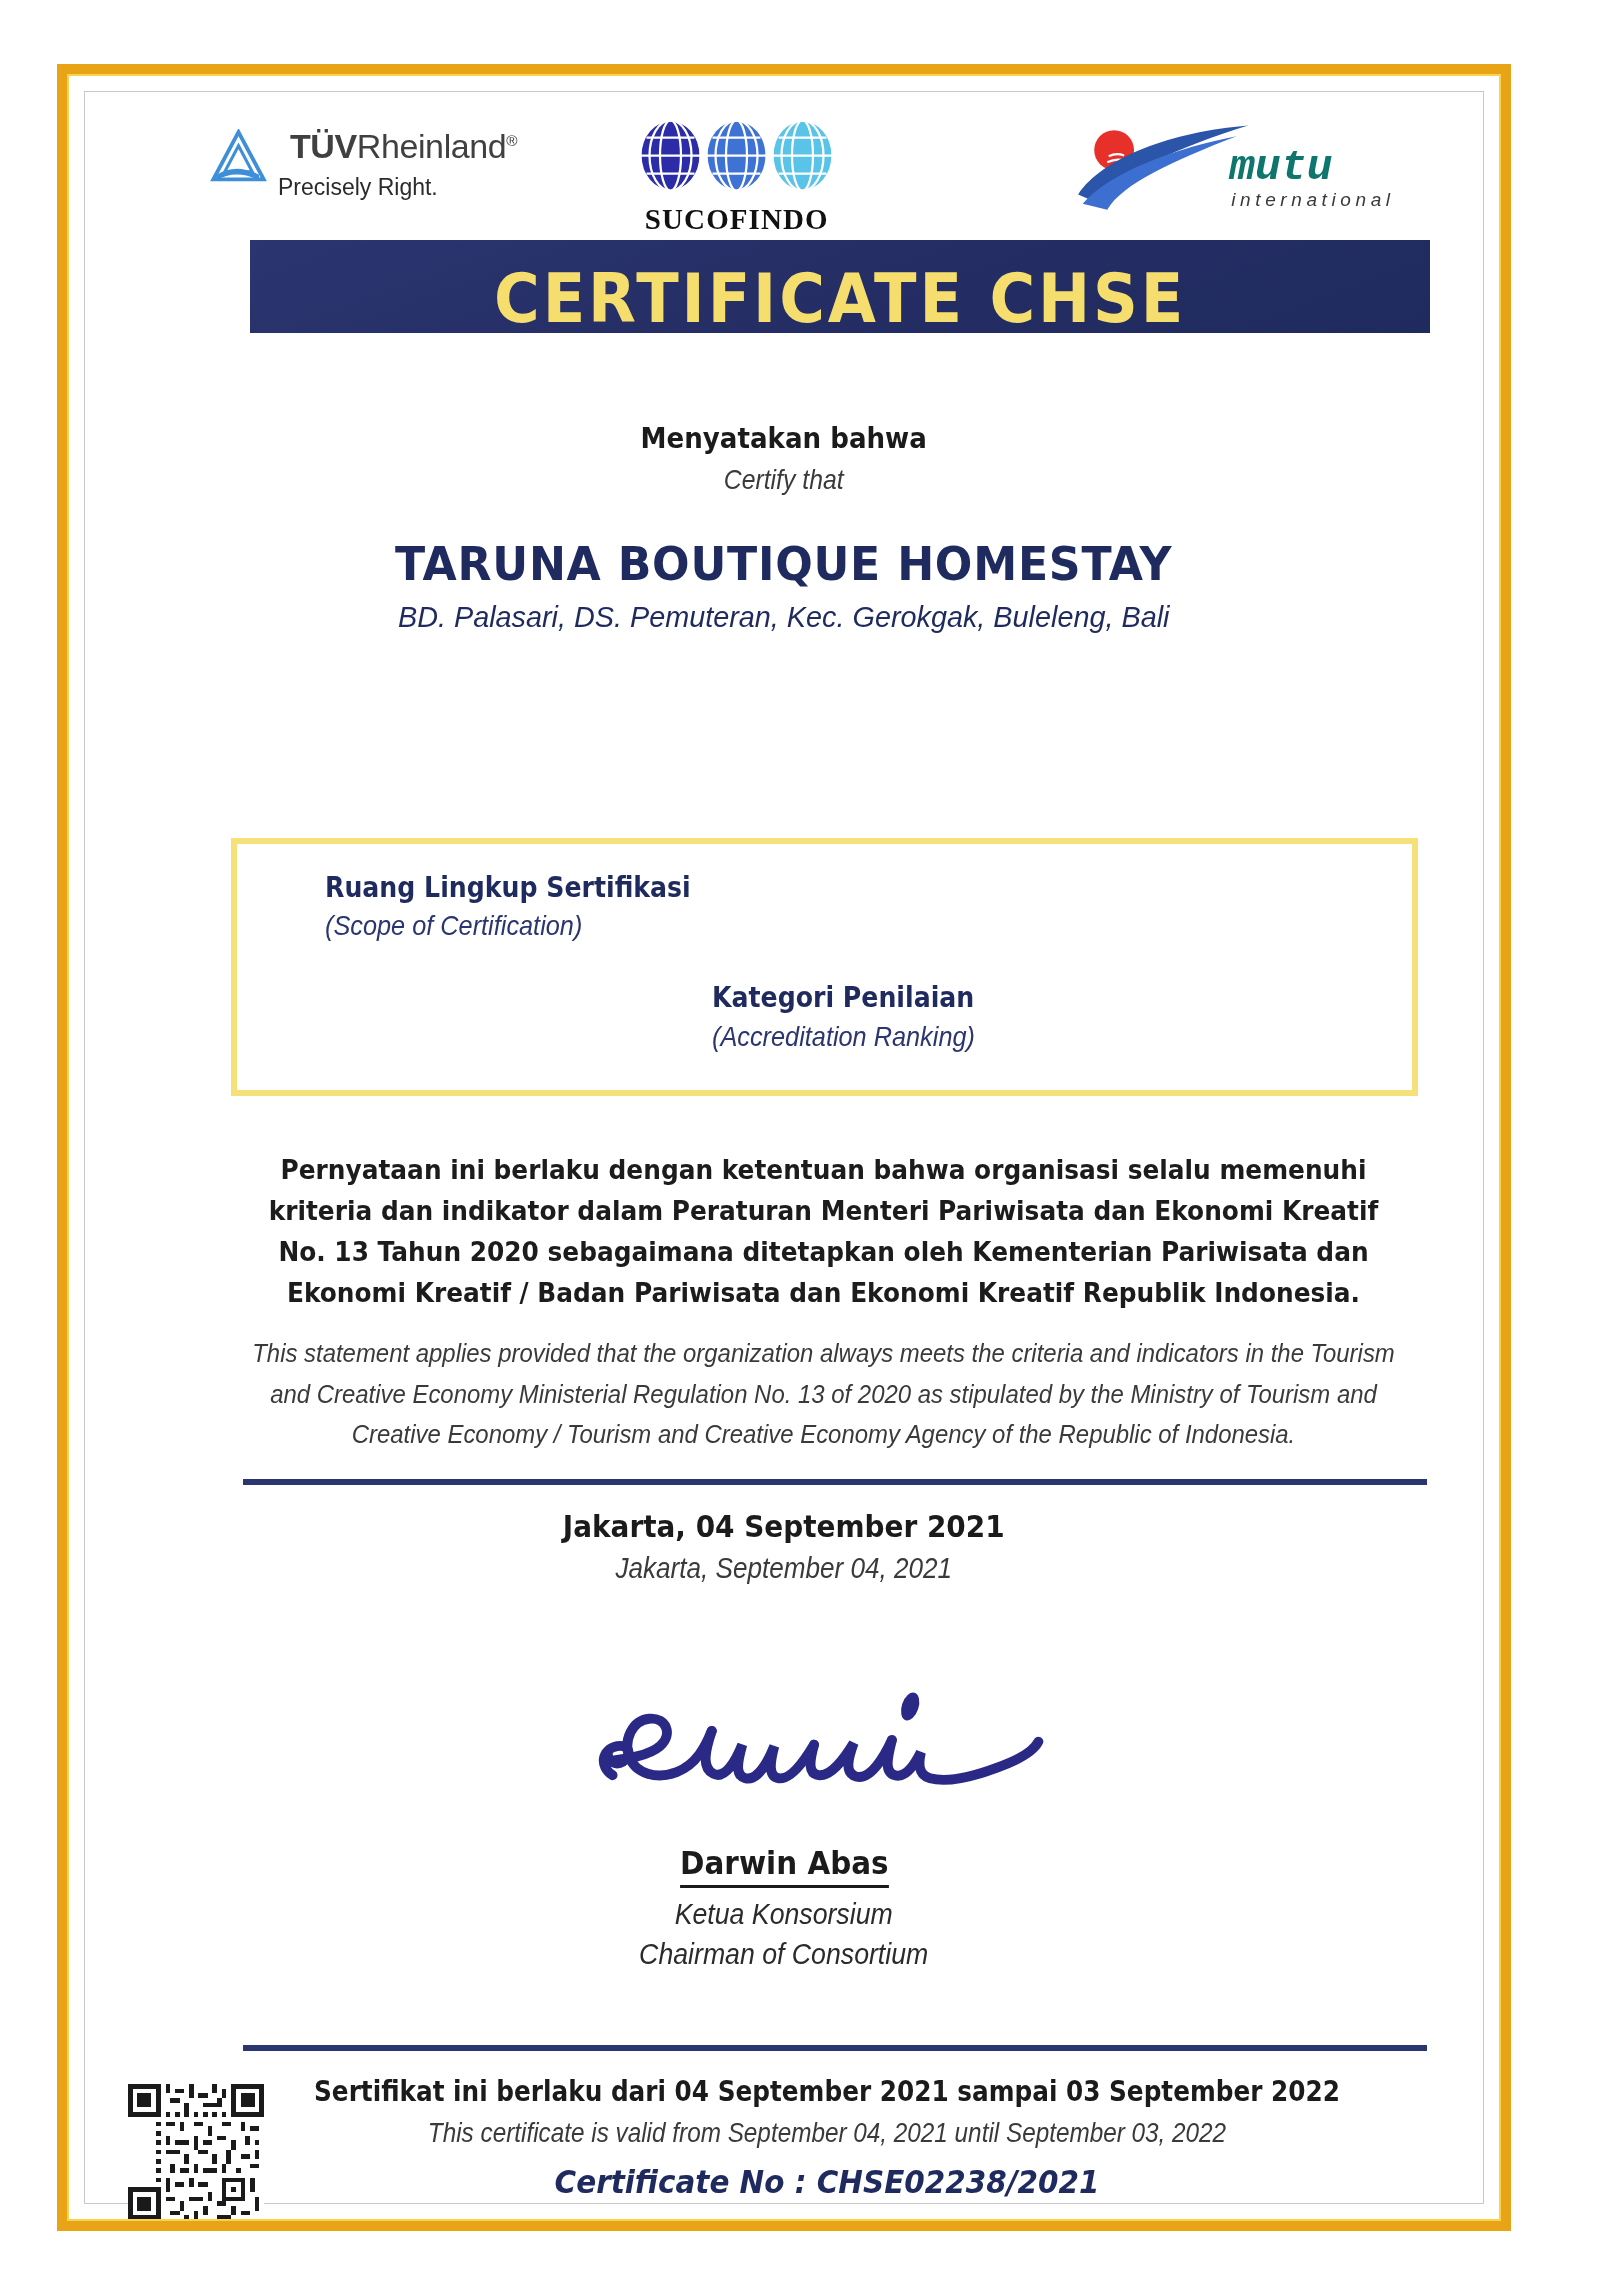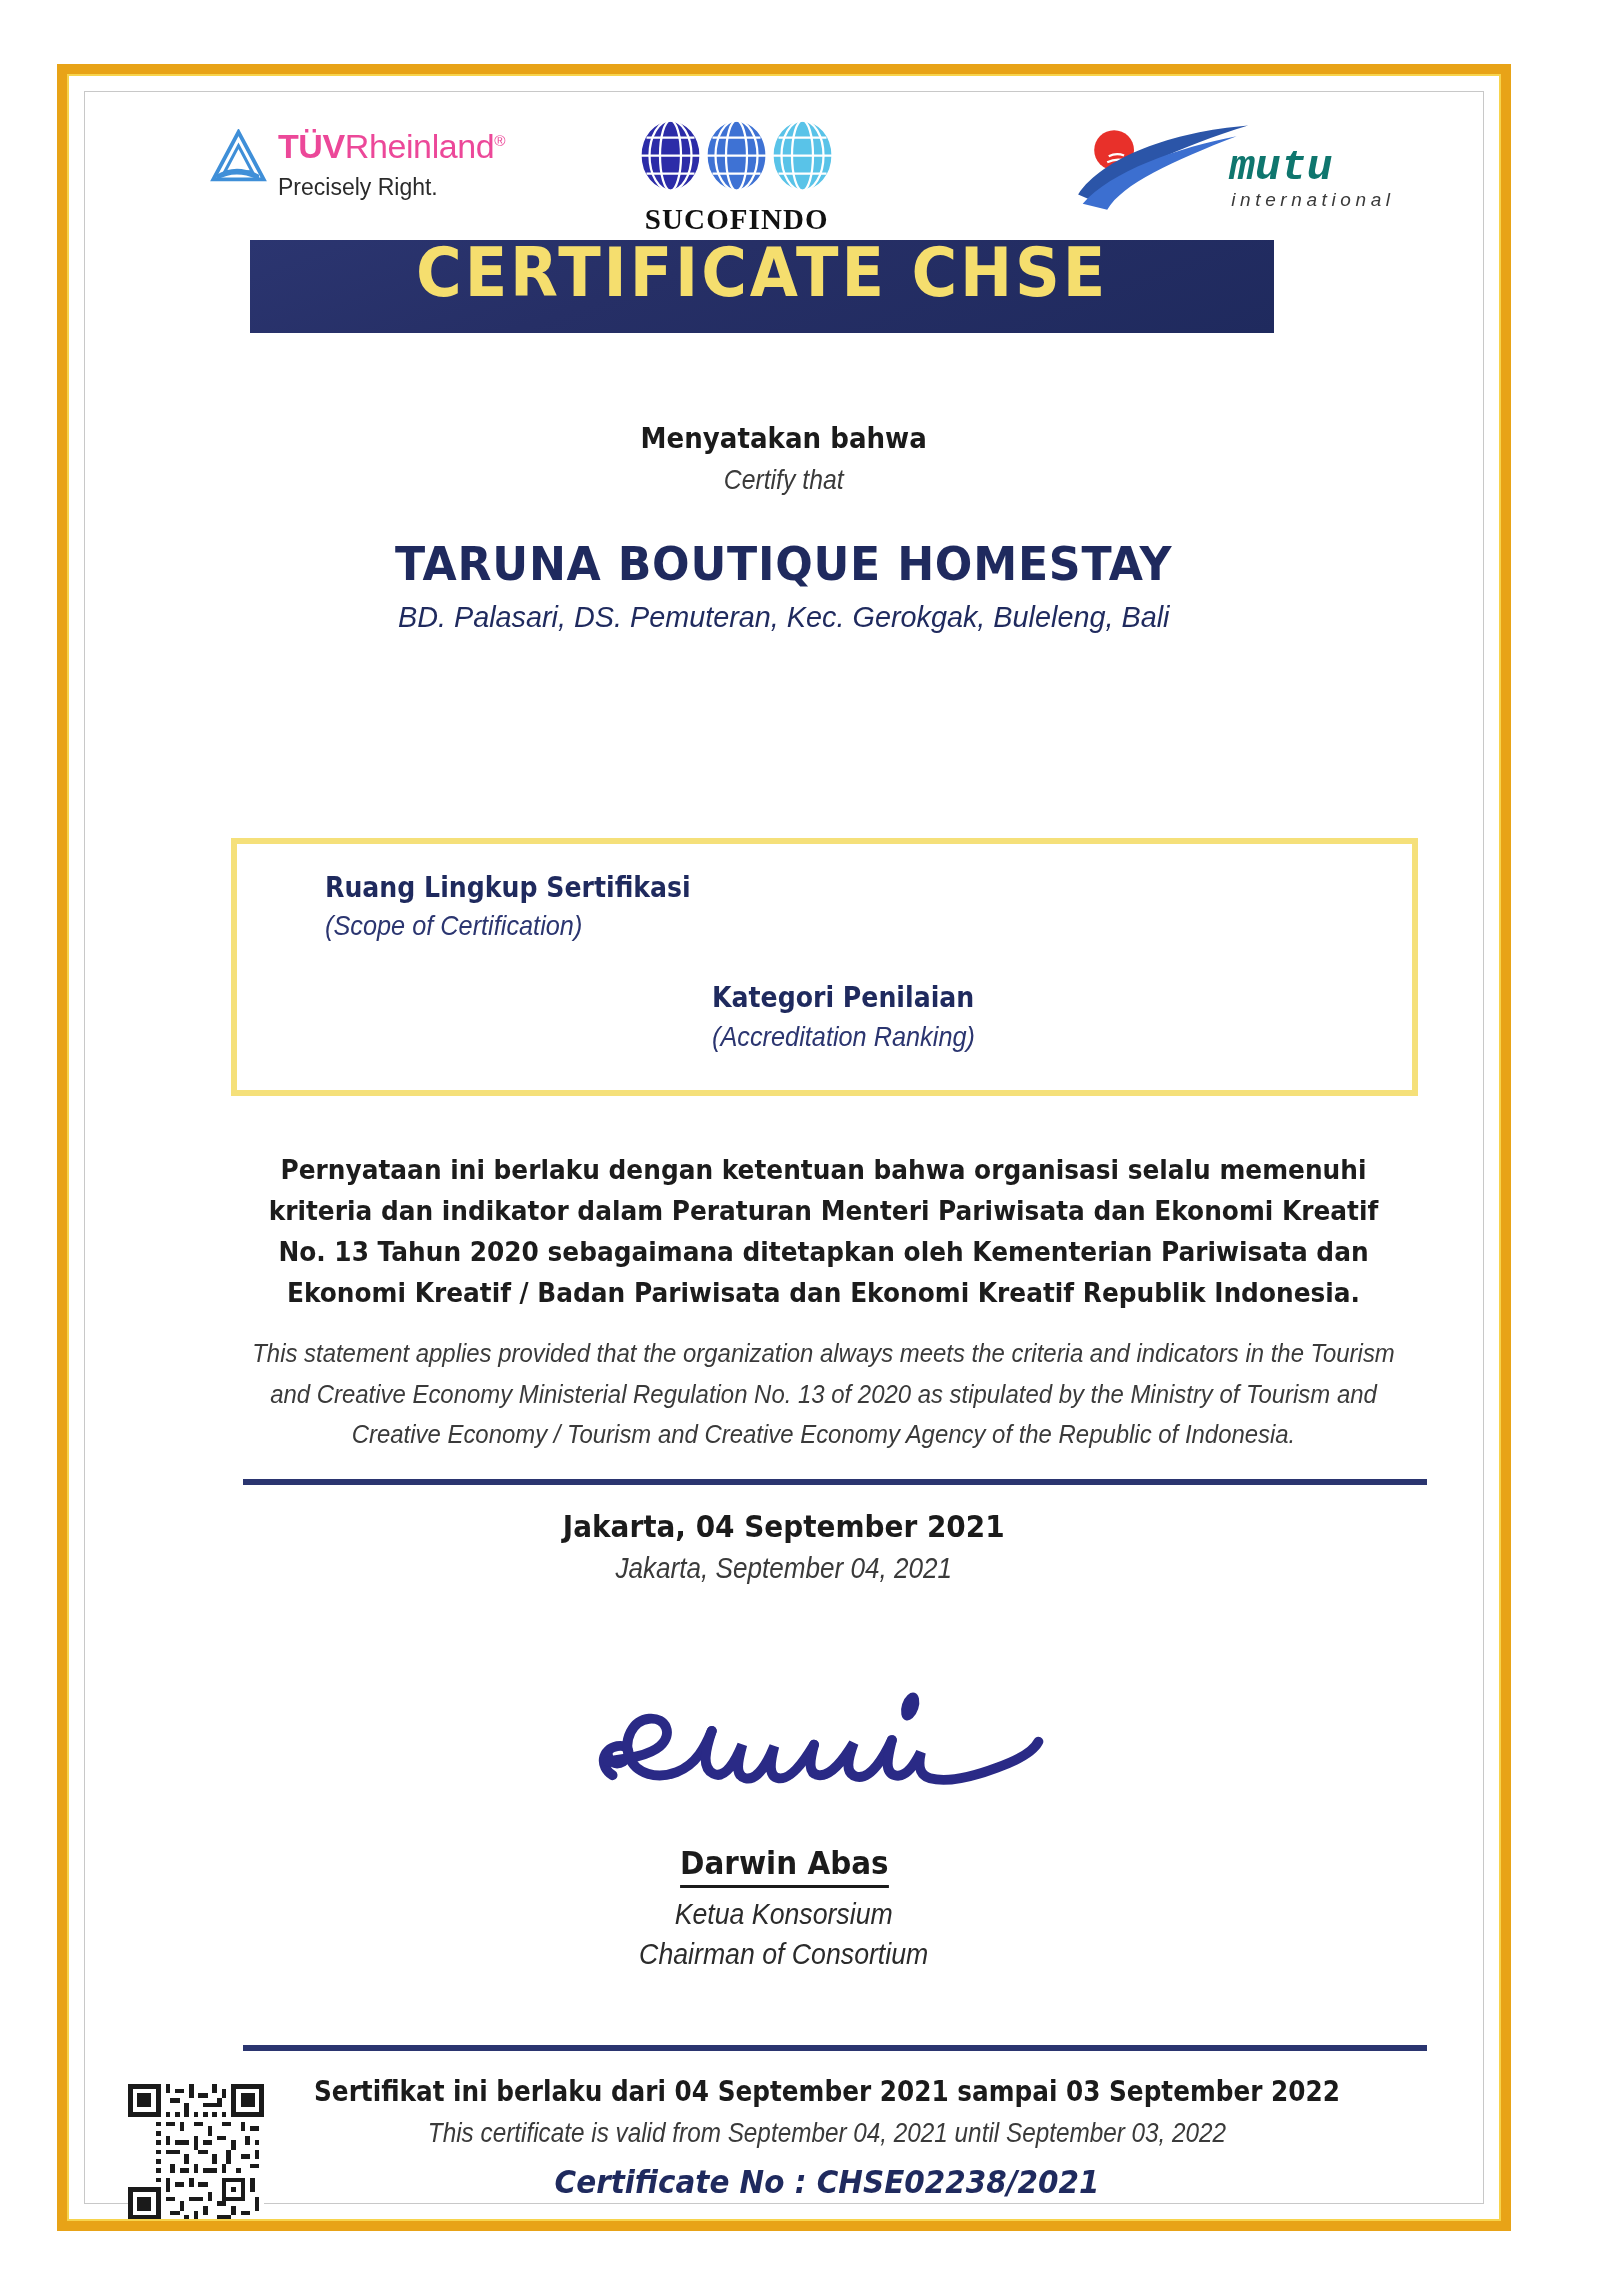--- a/index.html
+++ b/index.html
@@ -65,23 +65,24 @@
     left: 94px;
     top: 13.8px;
     display: flex;
     align-items: flex-start;
   }
   .tuv-mark { width: 57px; height: 58px; margin-right: 10.7px; margin-top: 3.1px; }
   .tuv-text-block { padding-top: 3.1px; }
   .tuv-name {
     font-size: 34px;
     letter-spacing: -0.4px;
-    color: #ec4899;
+    color: #404040;
     line-height: 1;
     white-space: nowrap;
+    margin-left: 12px;
   }
   .tuv-name .b { font-weight: bold; }
   .tuv-name .reg { font-size: 15.3px; vertical-align: super; }
   .tuv-tag {
     font-size: 23px;
     color: #2b2b2b;
     margin-top: 13px;
     line-height: 1;
   }
 
@@ -130,25 +131,25 @@
     letter-spacing: 4.6px;
     color: #3a3a3a;
     line-height: 1;
   }
 
   
   .banner {
     position: absolute;
     left: 165px;
     top: 148px;
-    width: 1024px;
+    width: 1180px;
     height: 93px;
     background: linear-gradient(160deg, #2b3570 0%, #262f66 40%, #1f2a5e 100%);
     display: flex;
-    align-items: flex-start;
+    align-items: flex-end;
     justify-content: center;
     overflow: hidden;
   }
   .banner-title {
     font-family: "DejaVu Sans", sans-serif;
     font-weight: bold;
     font-size: 67px;
     letter-spacing: 3.1px;
     color: #F5DE6E;
     transform: scaleX(0.93);

